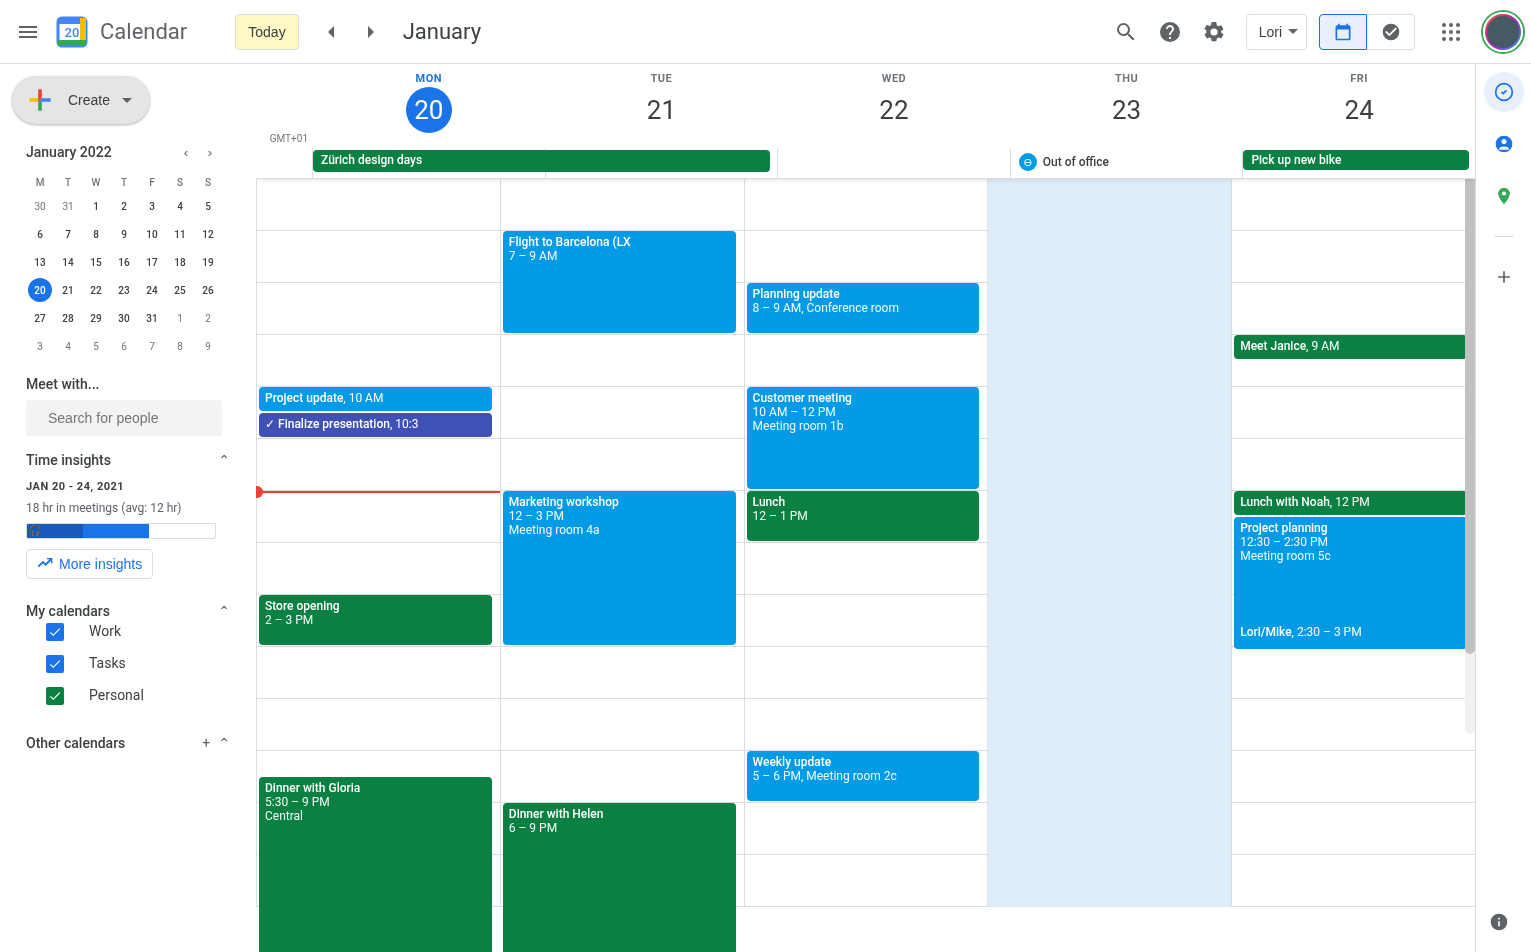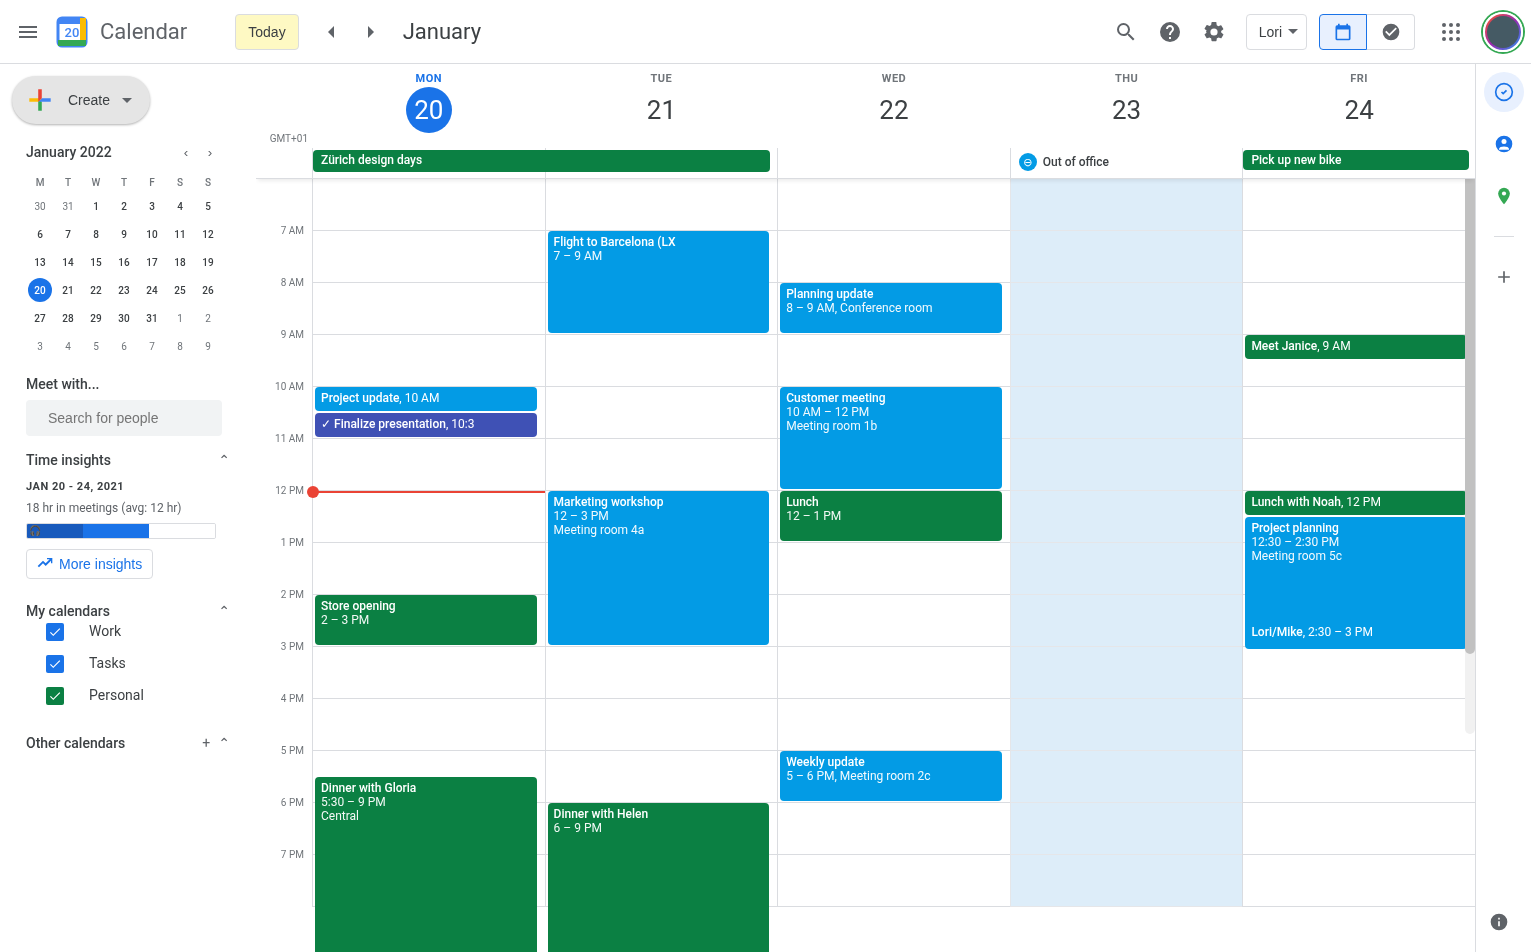--- a/index.html
+++ b/index.html
@@ -370,36 +370,20 @@
                 <span>Out of office</span>
               </div>
             </div>
             <div class="allday-cell">
               <div class="allday-event">Pick up new bike</div>
             </div>
             <div class="allday-event allday-span" style="width: calc(40% - 8px); left: 1px;">Zürich design days</div>
           </div>
       </div>
       <div class="hours-wrap">
-        <div class="hour-gutter" id="hour-gutter">
-            <div class="hour-label">&nbsp;</div>
-            <div class="hour-label">7 AM</div>
-            <div class="hour-label">8 AM</div>
-            <div class="hour-label">9 AM</div>
-            <div class="hour-label">10 AM</div>
-            <div class="hour-label">11 AM</div>
-            <div class="hour-label">12 PM</div>
-            <div class="hour-label">1 PM</div>
-            <div class="hour-label">2 PM</div>
-            <div class="hour-label">3 PM</div>
-            <div class="hour-label">4 PM</div>
-            <div class="hour-label">5 PM</div>
-            <div class="hour-label">6 PM</div>
-            <div class="hour-label">7 PM</div>
-          </div>
         <div class="day-columns" id="day-columns">
             <div class="day-col">
               <div class="hour-line"></div>
               <div class="hour-line"></div>
               <div class="hour-line"></div>
               <div class="hour-line"></div>
               <div class="hour-line"></div>
               <div class="hour-line"></div>
               <div class="hour-line"></div>
               <div class="hour-line"></div>

